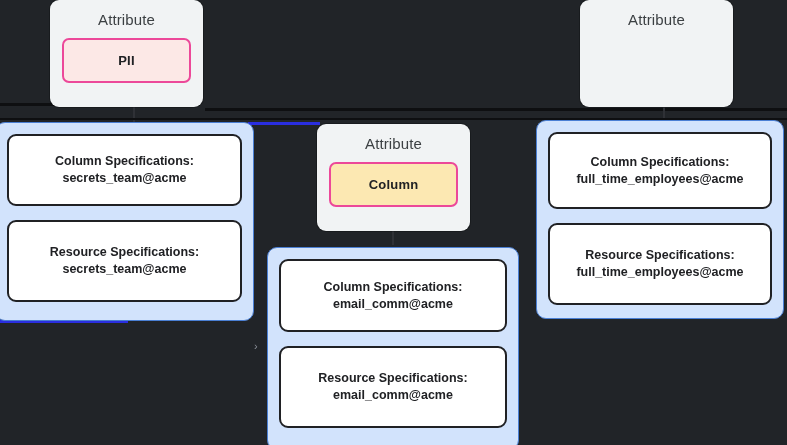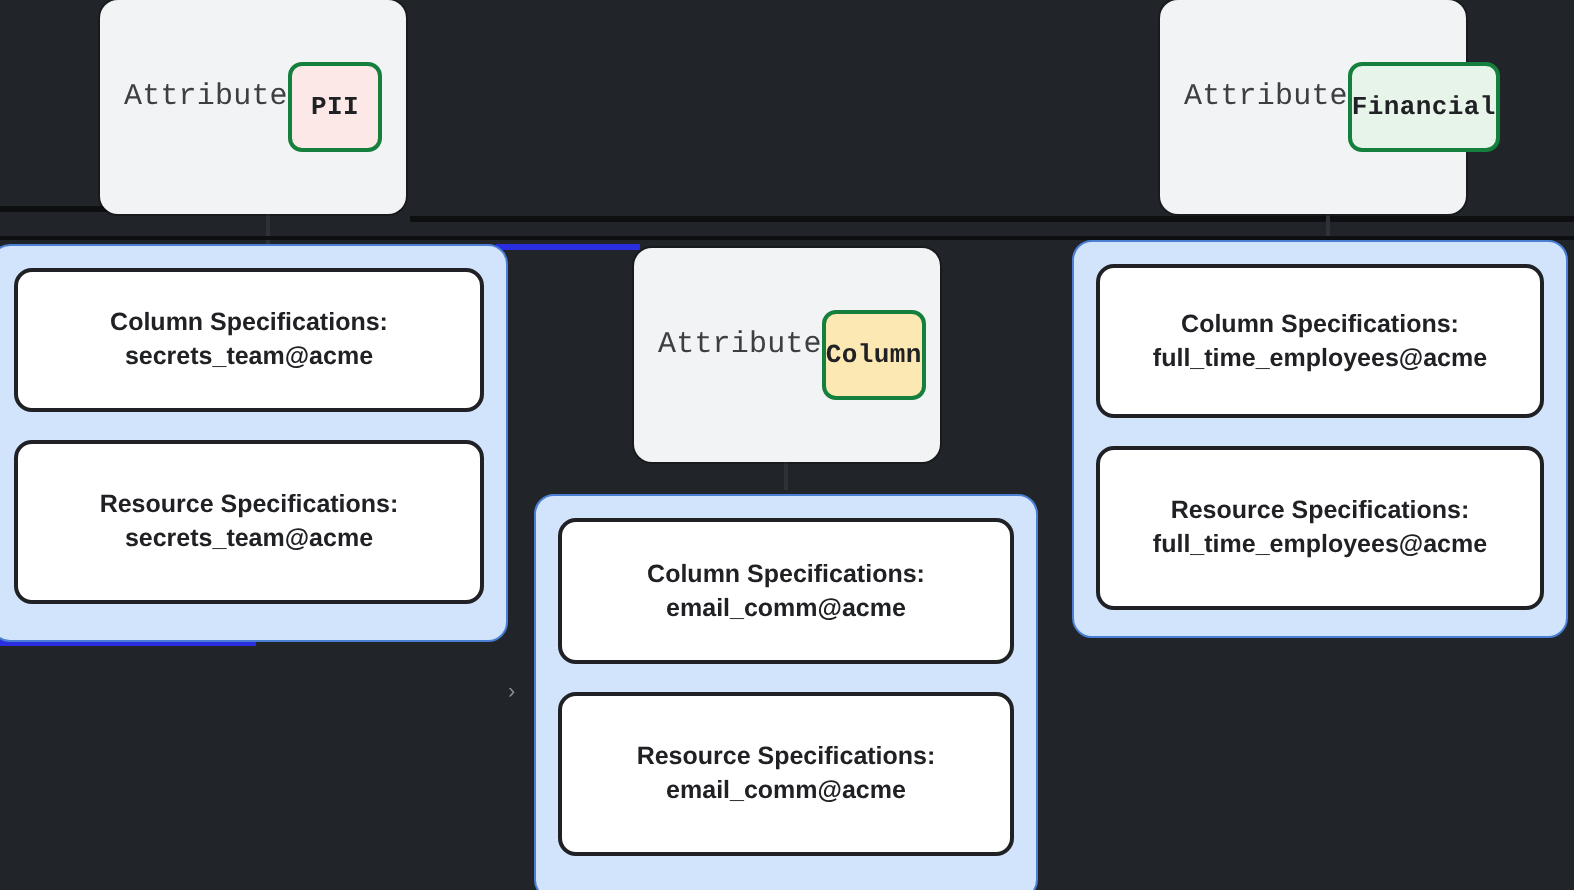--- a/index.html
+++ b/index.html
@@ -37,37 +37,37 @@
     background: #0e0f11;
   }
 
   
   .attr-card {
     position: absolute;
     background: #f1f3f4;
     border-radius: 9px;
     box-shadow: 0 0 0 1px rgba(0,0,0,0.25);
     display: flex;
+    flex-direction: column;
     align-items: center;
     box-sizing: border-box;
     padding: 11px 12px 12px 12px;
-    font-family: Liberation Mono, monospace;
   }
   .attr-card-title {
     font-size: 15px;
     color: #3c4043;
     font-weight: 400;
     line-height: 18px;
     margin-bottom: 9px;
     letter-spacing: 0.1px;
   }
   .attr-badge {
     width: 100%;
     height: 45px;
-    border: 2px solid #15803d;
+    border: 2px solid #ec4899;
     border-radius: 7px;
     display: flex;
     align-items: center;
     justify-content: center;
     font-size: 13px;
     font-weight: bold;
     color: #202124;
     box-sizing: border-box;
     letter-spacing: 0.2px;
   }
@@ -129,21 +129,20 @@
 
   <div class="chevron" style="left:254px; top:341px;">›</div>
 
   <div class="attr-card" style="left:50px; top:0px; width:153px; height:107px;">
     <div class="attr-card-title">Attribute</div>
     <div class="attr-badge" style="background:#fce8e6;">PII</div>
   </div>
 
   <div class="attr-card" style="left:580px; top:0px; width:153px; height:107px;">
     <div class="attr-card-title">Attribute</div>
-    <div class="attr-badge" style="background:#e6f4ea;">Financial</div>
   </div>
 
   <div class="attr-card" style="left:317px; top:124px; width:153px; height:107px;">
     <div class="attr-card-title">Attribute</div>
     <div class="attr-badge" style="background:#fce8b2;">Column</div>
   </div>
 
   <div class="spec-group" style="left:-5px; top:122px; width:259px; height:199px;">
     <div class="spec-box" style="height:72px;">
       <span class="spec-line">Column Specifications:</span>

